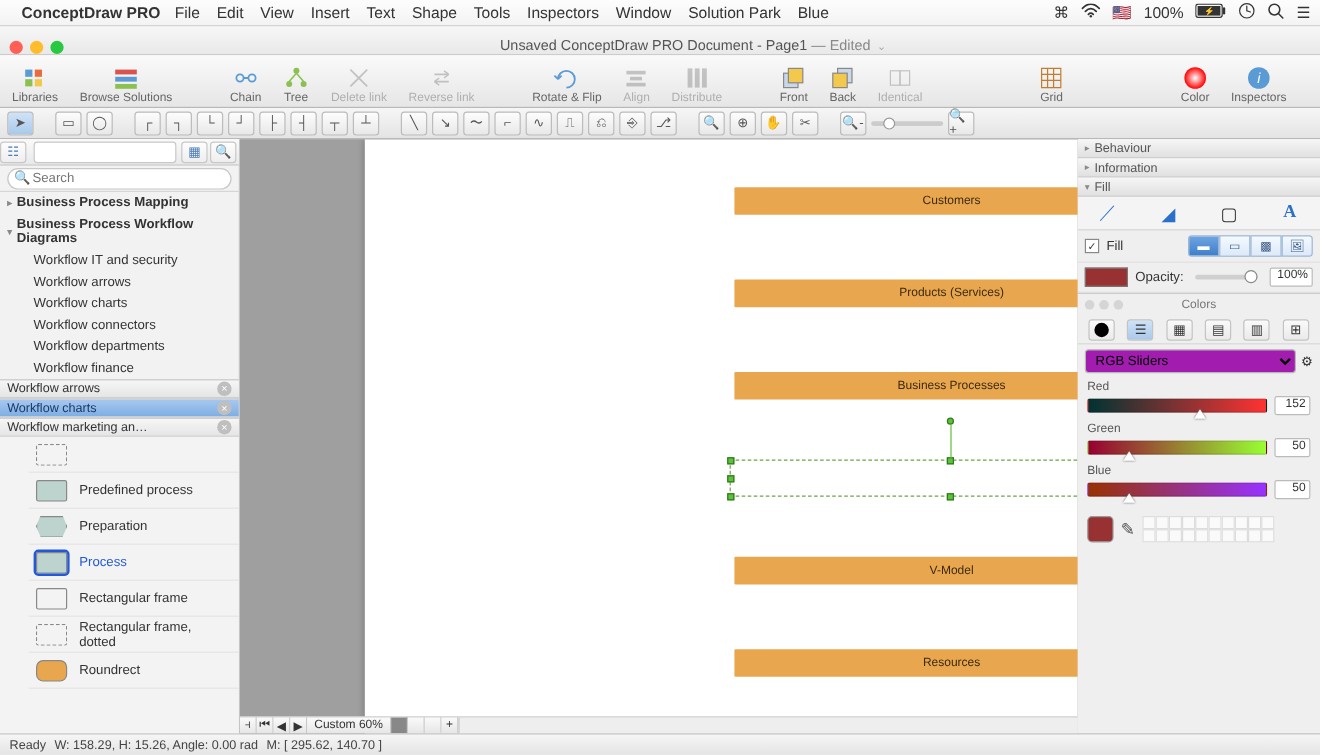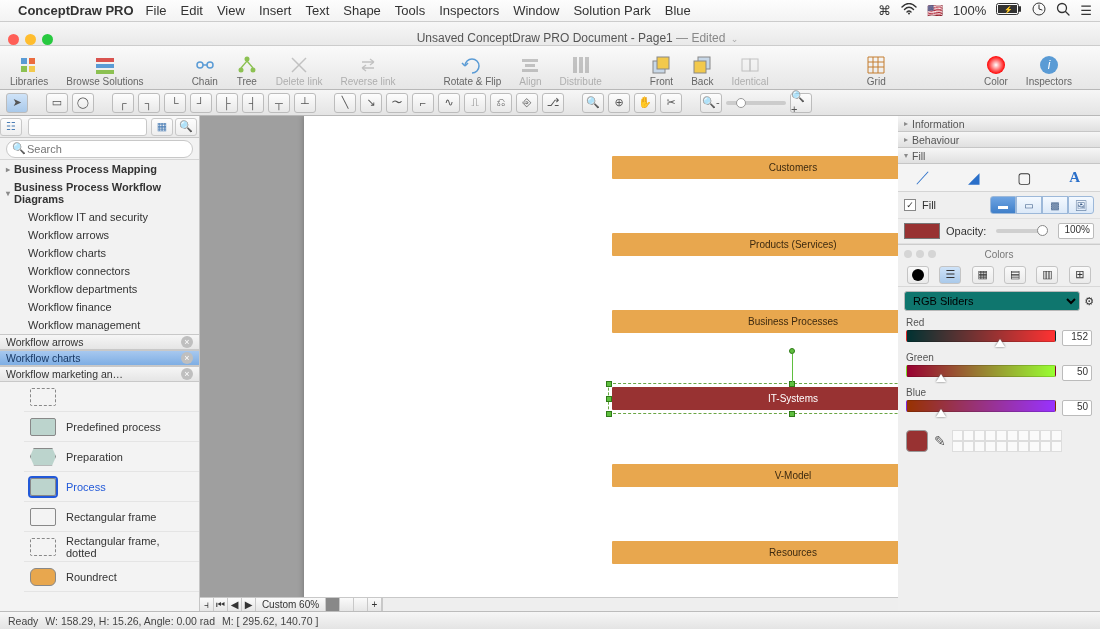--- a/index.html
+++ b/index.html
@@ -98,26 +98,26 @@
 
 
 .colors-panel { background:#efefef; border-top:1px solid #ccc; }
 .colors-title { height:18px; display:flex; align-items:center; justify-content:center; font-size:10px; color:#777; position:relative; }
 .colors-title .dots { position:absolute; left:6px; display:flex; gap:4px; }
 .colors-title .dots span { width:8px;height:8px;border-radius:50%;background:#d5d5d5;display:inline-block; }
 .color-modes { height:24px; display:flex; justify-content:space-around; align-items:center; padding:0 4px; border-bottom:1px solid #d8d8d8; }
 .color-modes .cm { width:22px; height:18px; border:1px solid #c4c4c4; border-radius:3px; background:linear-gradient(#fafafa,#eaeaea); display:flex; align-items:center; justify-content:center; }
 
 .slider-sel { display:flex; align-items:center; padding:4px 6px; gap:4px; }
-.slider-sel select { flex:1; height:20px; border:1px solid #b8b8b8; border-radius:3px; background:#0f766e; font-size:11px; padding:0 4px; }
+.slider-sel select { flex:1; height:20px; border:1px solid #b8b8b8; border-radius:3px; background:#a21caf; font-size:11px; padding:0 4px; }
 
 .rgb { padding:2px 8px 4px 8px; }
 .rgb-row { margin-bottom:6px; }
 .rgb-row .lab { font-size:10px; color:#555; margin-bottom:2px; display:block; }
-.rgb-row .bar-wrap { display:flex; align-items:flex-start; gap:6px; }
+.rgb-row .bar-wrap { display:flex; align-items:center; gap:6px; }
 .rgb-bar { flex:1; height:12px; border-radius:2px; position:relative; border:1px solid rgba(0,0,0,.15); }
 .rgb-bar .kn { position:absolute; top:10px; width:12px; height:10px; }
 .rgb-bar .kn::before { content:""; position:absolute; left:1px; top:-2px; border-left:5px solid transparent; border-right:5px solid transparent; border-bottom:8px solid #fff; filter:drop-shadow(0 0 1px #666); }
 .rgb-val { width:30px; height:16px; border:1px solid #bbb; background:#fff; text-align:right; padding:0 3px; font-size:10px; border-radius:2px; }
 
 .hex-row { display:flex; align-items:center; justify-content:flex-end; padding:6px 8px; gap:6px; font-size:10px; color:#555; }
 .hex-row input { width:54px; height:18px; border:1px solid #bbb; background:#fff; text-align:center; font-size:10px; border-radius:2px; }
 
 .swatch-strip { display:flex; align-items:center; padding:4px 8px; gap:6px; }
 .swatch-strip .big { width:22px; height:22px; border-radius:4px; background:#983232; border:1px solid #999; }
@@ -372,21 +372,20 @@
         </div>
       <div class="sol-item top open">
           <span>Business Process Workflow Diagrams</span>
         </div>
       <div class="sol-item sub">Workflow IT and security</div>
       <div class="sol-item sub">Workflow arrows</div>
       <div class="sol-item sub">Workflow charts</div>
       <div class="sol-item sub">Workflow connectors</div>
       <div class="sol-item sub">Workflow departments</div>
       <div class="sol-item sub">Workflow finance</div>
-      <div class="sol-item sub">Workflow management</div>
     </div>
 
     <div class="lib-header">
         <span>Workflow arrows</span>
         <span class="x">×</span>
       </div>
     <div class="lib-header sel">
         <span>Workflow charts</span>
         <span class="x">×</span>
       </div>
@@ -434,23 +433,20 @@
           <span>Customers</span>
         </div>
       <div class="band" style="top:117px">
           <span>Products (Services)</span>
         </div>
       <div class="band" style="top:194px">
           <span>Business Processes</span>
         </div>
 
       <div class="sel-outline" style="left:304px;top:267px;width:370px;height:31px"></div>
-      <div class="band selected" style="top:271px">
-          <span>IT-Systems</span>
-        </div>
 
       <div class="handle" style="left:302px;top:265px"></div>
       <div class="handle" style="left:302px;top:280px"></div>
       <div class="handle" style="left:302px;top:295px"></div>
       <div class="handle" style="left:485px;top:265px"></div>
       <div class="handle" style="left:485px;top:295px"></div>
       <div class="handle" style="left:485px;top:232px;background:#5fbf3f;border-radius:50%"></div>
       <div style="position:absolute;left:488px;top:238px;width:1px;height:28px;background:#5fbf3f"></div>
 
       <div class="band" style="top:348px">
@@ -472,24 +468,24 @@
       <div class="seg" style="width:14px;background:#888"></div>
       <div class="seg" style="width:14px"></div>
       <div class="seg" style="width:14px"></div>
       <div class="seg" style="width:14px">+</div>
       <div style="flex:1;height:100%;background:#eee;border-left:1px solid #c8c8c8"></div>
     </div>
   </div>
 
   <div class="right">
     <div class="insp-hdr">
+        <span>Behaviour</span>
+      </div>
+    <div class="insp-hdr">
         <span>Information</span>
-      </div>
-    <div class="insp-hdr">
-        <span>Behaviour</span>
       </div>
     <div class="insp-hdr open">
         <span>Fill</span>
       </div>
 
     <div class="fill-tabs">
       <div class="ft" style="color:#2a6fc9">／</div>
       <div class="ft" style="color:#2a6fc9">◢</div>
       <div class="ft">▢</div>
       <div class="ft" style="color:#2a6fc9;font-family:serif;font-weight:bold">A</div>

